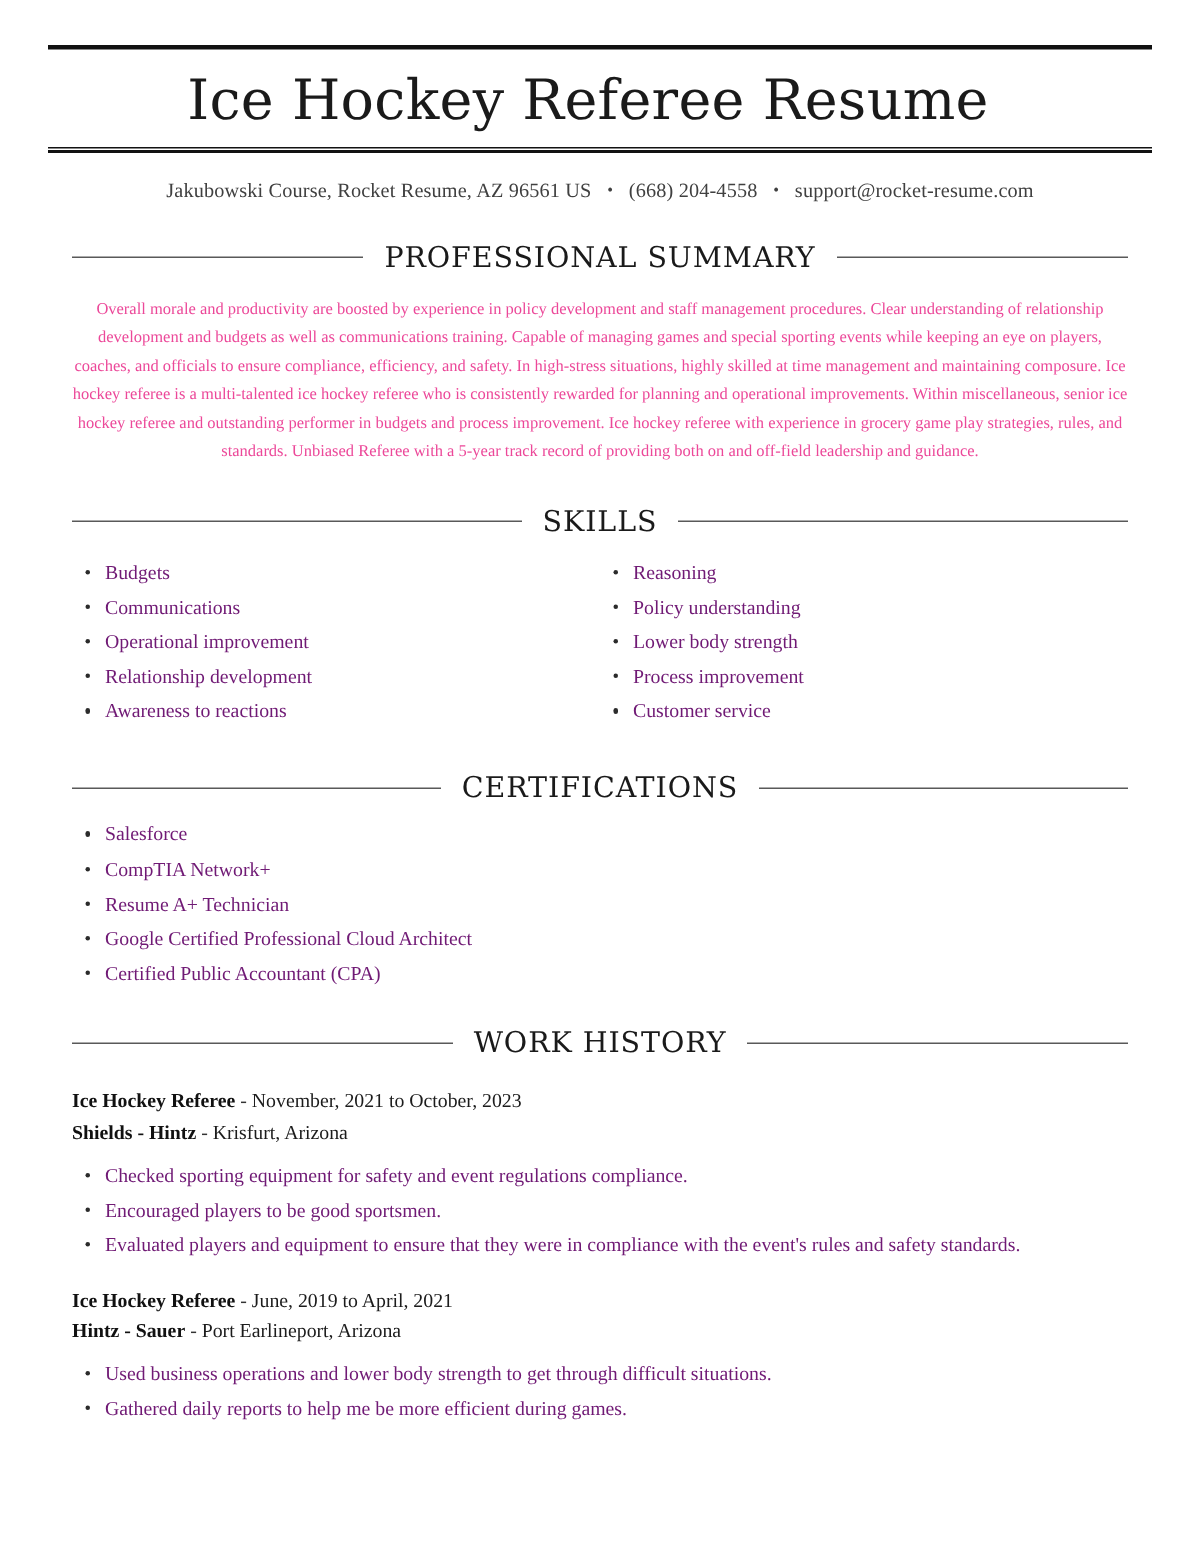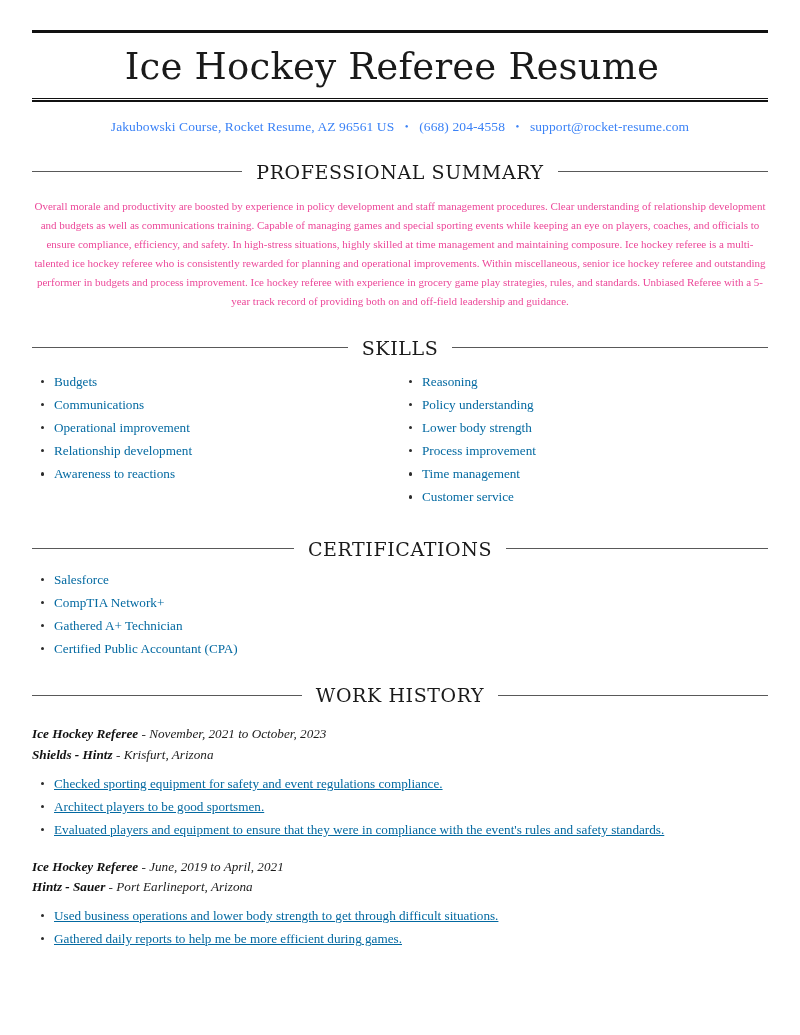--- a/index.html
+++ b/index.html
@@ -41,34 +41,34 @@
   }
   .header-rule-bottom {
     margin: 0 32px;
     height: 4px;
     border-top: 1px solid #111;
     border-bottom: 2.5px solid #111;
   }
   .contact-line {
     text-align: center;
     font-size: 13.5px;
-    color: #3b82f6;
+    color: #404040;
     margin-top: 17px;
     letter-spacing: 0.1px;
   }
   .contact-sep {
     display: inline-block;
     padding: 0 7px;
     font-size: 11px;
     vertical-align: 1px;
   }
 
   
   .section {
-    margin: 0 32px;
+    margin: 0 48px;
   }
   .section-head {
     display: flex;
     align-items: center;
     gap: 14px;
     margin-top: 26px;
   }
   .section-head .rule {
     flex: 1 1 auto;
     height: 1px;
@@ -98,21 +98,21 @@
     list-style: none;
     margin: 12px 0 0 0;
     padding: 0;
   }
   ul.bullets li {
     position: relative;
     padding-left: 22px;
     font-size: 13.2px;
     line-height: 1.36;
     margin-bottom: 4.5px;
-    color: #0369a1;
+    color: #701a75;
   }
   ul.bullets li::before {
     content: "";
     position: absolute;
     left: 9px;
     top: 7px;
     width: 3.2px;
     height: 3.2px;
     border-radius: 50%;
     background: #2b2b2b;
@@ -134,33 +134,31 @@
 
   
   .job {
     margin-top: 18px;
   }
   .job:first-of-type { margin-top: 16px; }
   .job-line {
     font-size: 13.2px;
     line-height: 1.58;
     color: #1c1c1c;
-    font-style: italic;
   }
   .job-line .b {
     font-weight: 700;
     color: #111;
   }
   .job-line .dash { color: #333; }
   ul.job-bullets {
     margin-top: 9px;
   }
   ul.job-bullets li {
     margin-bottom: 5px;
-    text-decoration: underline;
   }
 </style>
 </head>
 <body>
 
 <div class="page">
 
   <div class="header-rule-top"></div>
 
   <h1 class="resume-title">Ice Hockey Referee Resume</h1>
@@ -199,37 +197,37 @@
           <li>Relationship development</li>
           <li>Awareness to reactions</li>
         </ul>
       </div>
       <div class="col">
         <ul class="bullets">
           <li>Reasoning</li>
           <li>Policy understanding</li>
           <li>Lower body strength</li>
           <li>Process improvement</li>
-          <li>Time management</li>
           <li>Customer service</li>
         </ul>
       </div>
     </div>
   </div>
 
   <div class="section">
     <div class="section-head">
       <span class="rule"></span>
       <span class="section-title">CERTIFICATIONS</span>
       <span class="rule"></span>
     </div>
     <ul class="bullets certs">
       <li>Salesforce</li>
       <li>CompTIA Network+</li>
-      <li>Gathered A+ Technician</li>
+      <li>Resume A+ Technician</li>
+      <li>Google Certified Professional Cloud Architect</li>
       <li>Certified Public Accountant (CPA)</li>
     </ul>
   </div>
 
   <div class="section">
     <div class="section-head">
       <span class="rule"></span>
       <span class="section-title">WORK HISTORY</span>
       <span class="rule"></span>
     </div>
@@ -240,21 +238,21 @@
         <span class="dash">-</span>
         <span>November, 2021 to October, 2023</span>
       </div>
       <div class="job-line">
         <span class="b">Shields - Hintz</span>
         <span class="dash">-</span>
         <span>Krisfurt, Arizona</span>
       </div>
       <ul class="bullets job-bullets">
         <li>Checked sporting equipment for safety and event regulations compliance.</li>
-        <li>Architect players to be good sportsmen.</li>
+        <li>Encouraged players to be good sportsmen.</li>
         <li>Evaluated players and equipment to ensure that they were in compliance with the event's rules and safety standards.</li>
       </ul>
     </div>
 
     <div class="job">
       <div class="job-line">
         <span class="b">Ice Hockey Referee</span>
         <span class="dash">-</span>
         <span>June, 2019 to April, 2021</span>
       </div>

